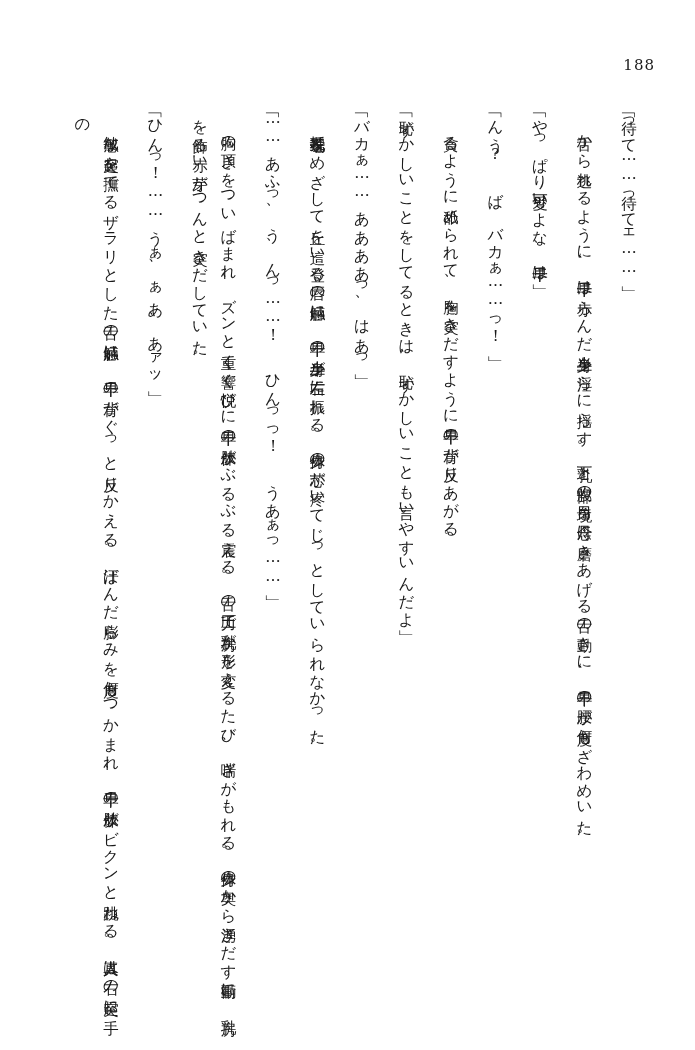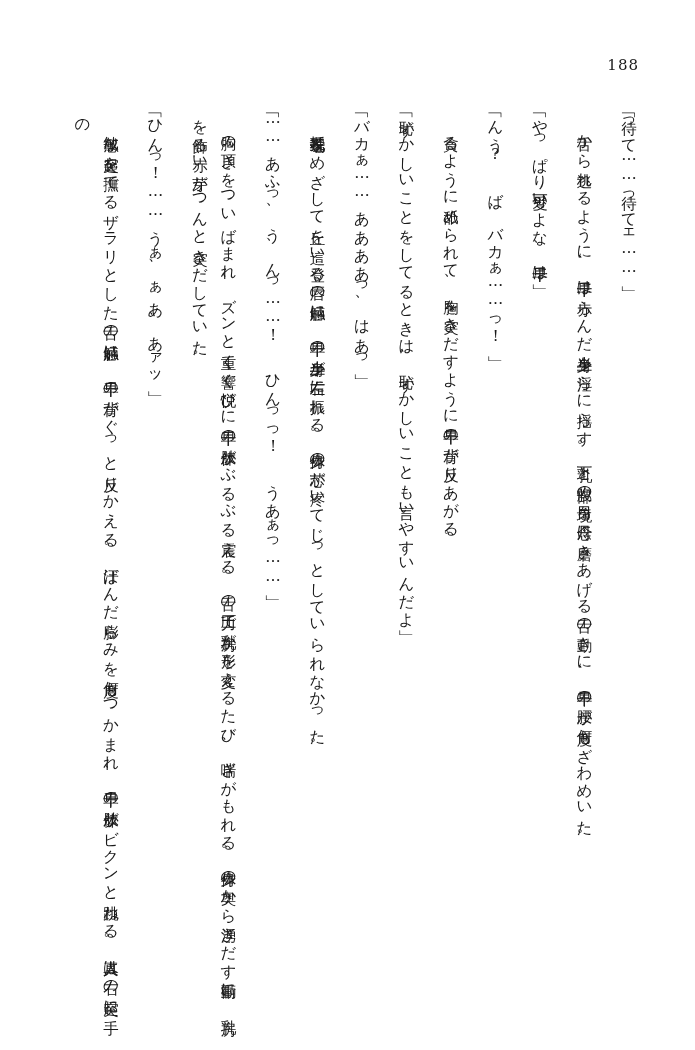--- a/index.html
+++ b/index.html
@@ -12,21 +12,21 @@
     width: 695px;
     height: 1050px;
     background: #ffffff;
     overflow: hidden;
     font-family: "DejaVu Serif", "Liberation Serif", serif;
     color: #1a1a1a;
   }
   #page-number {
     position: absolute;
     top: 56px;
-    right: 56px;
+    right: 40px;
     font-size: 15px;
     letter-spacing: 1px;
     color: #1a1a1a;
     font-family: "DejaVu Serif", "Liberation Serif", serif;
   }
   #body-text {
     position: absolute;
     top: 108px;
     right: 52px;
     left: 52px;

